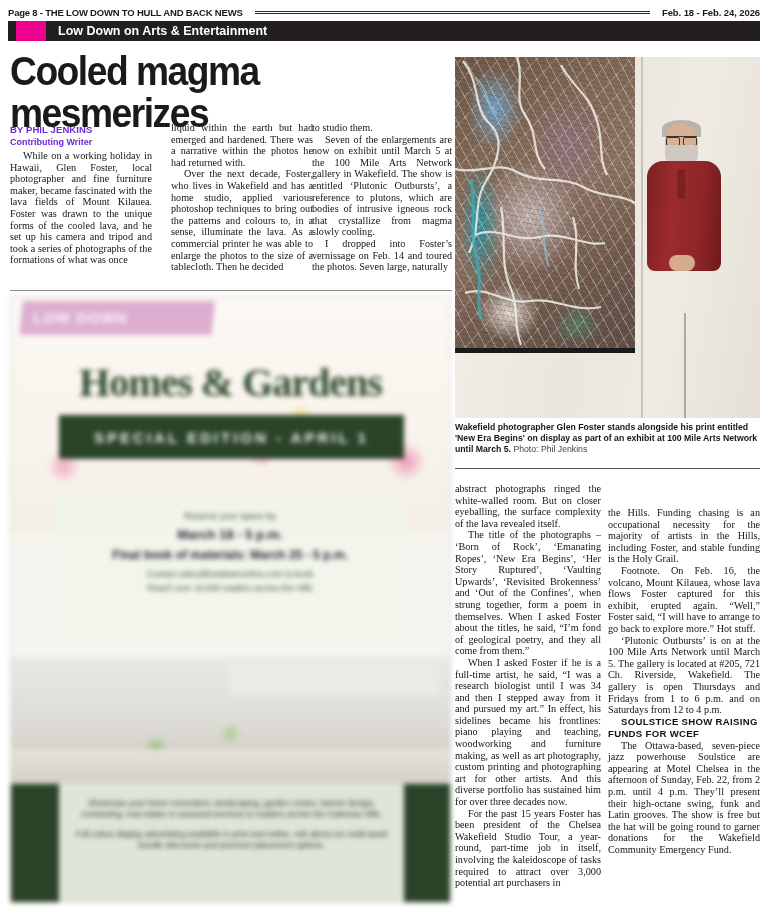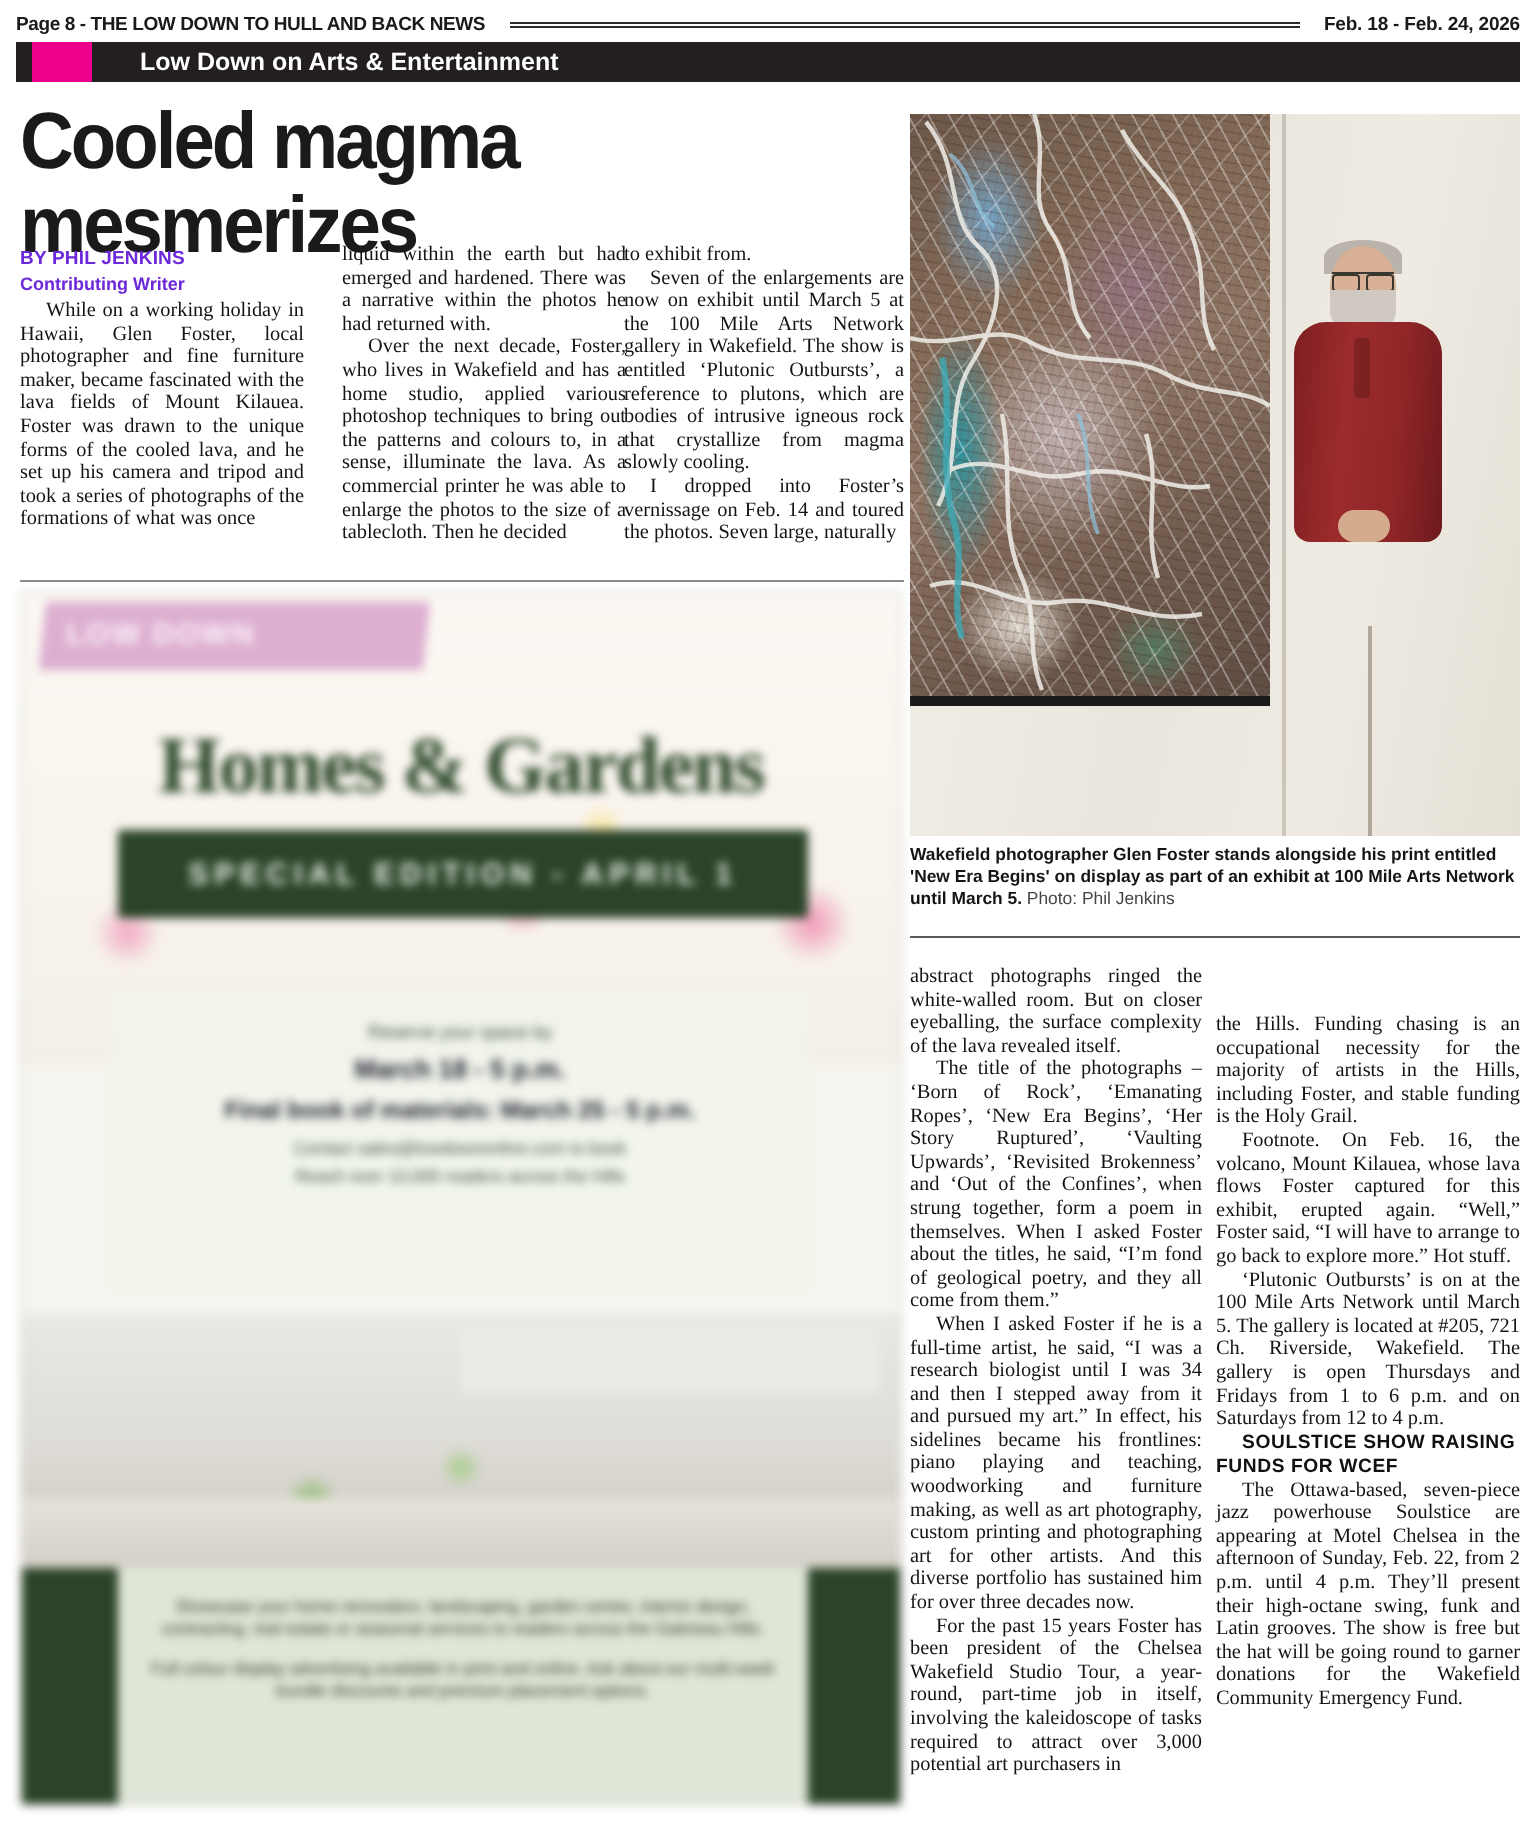--- a/index.html
+++ b/index.html
@@ -48,21 +48,21 @@
     width: 30px; height: 100%;
     background: #ec008c;
     margin-left: 8px;
   }
   .sectionbar-title {
     color: #ffffff;
     font-family: "Liberation Sans", sans-serif;
     font-weight: bold; font-size: 12.5px;
     letter-spacing: 0px;
     display: flex; align-items: center;
-    padding-left: 24px;
+    padding-left: 12px;
   }
 
   
   .headline {
     position: absolute; left: 10px; top: 50px; width: 440px;
     font-family: "Liberation Sans", sans-serif;
     font-weight: bold;
     font-size: 40px;
     line-height: 42px;
     letter-spacing: -1.6px;
@@ -348,21 +348,21 @@
   <div class="col" id="col-a">
     <p>While on a working holiday in Hawaii, Glen Foster, local photographer and fine furniture maker, became fascinated with the lava fields of Mount Kilauea. Foster was drawn to the unique forms of the cooled lava, and he set up his camera and tripod and took a series of photographs of the formations of what was once</p>
   </div>
 
   <div class="col" id="col-b">
     <p class="noindent">liquid within the earth but had emerged and hardened. There was a narrative within the photos he had returned with.</p>
     <p>Over the next decade, Foster, who lives in Wakefield and has a home studio, applied various photoshop techniques to bring out the patterns and colours to, in a sense, illuminate the lava. As a commercial printer he was able to enlarge the photos to the size of a tablecloth. Then he decided</p>
   </div>
 
   <div class="col" id="col-c">
-    <p class="noindent">to exhibit from.</p>
+    <p class="noindent">to studio them.</p>
     <p>Seven of the enlargements are now on exhibit until March 5 at the 100 Mile Arts Network gallery in Wakefield. The show is entitled ‘Plutonic Outbursts’, a reference to plutons, which are bodies of intrusive igneous rock that crystallize from magma slowly cooling.</p>
     <p>I dropped into Foster’s vernissage on Feb. 14 and toured the photos. Seven large, naturally</p>
   </div>
 
   <div class="hr-thin" id="hr-upper"></div>
 
   <div class="photo">
     <div class="wall"></div>
     <div class="print"></div>
     <svg class="print-veins" viewBox="0 0 180 291" preserveAspectRatio="none">

